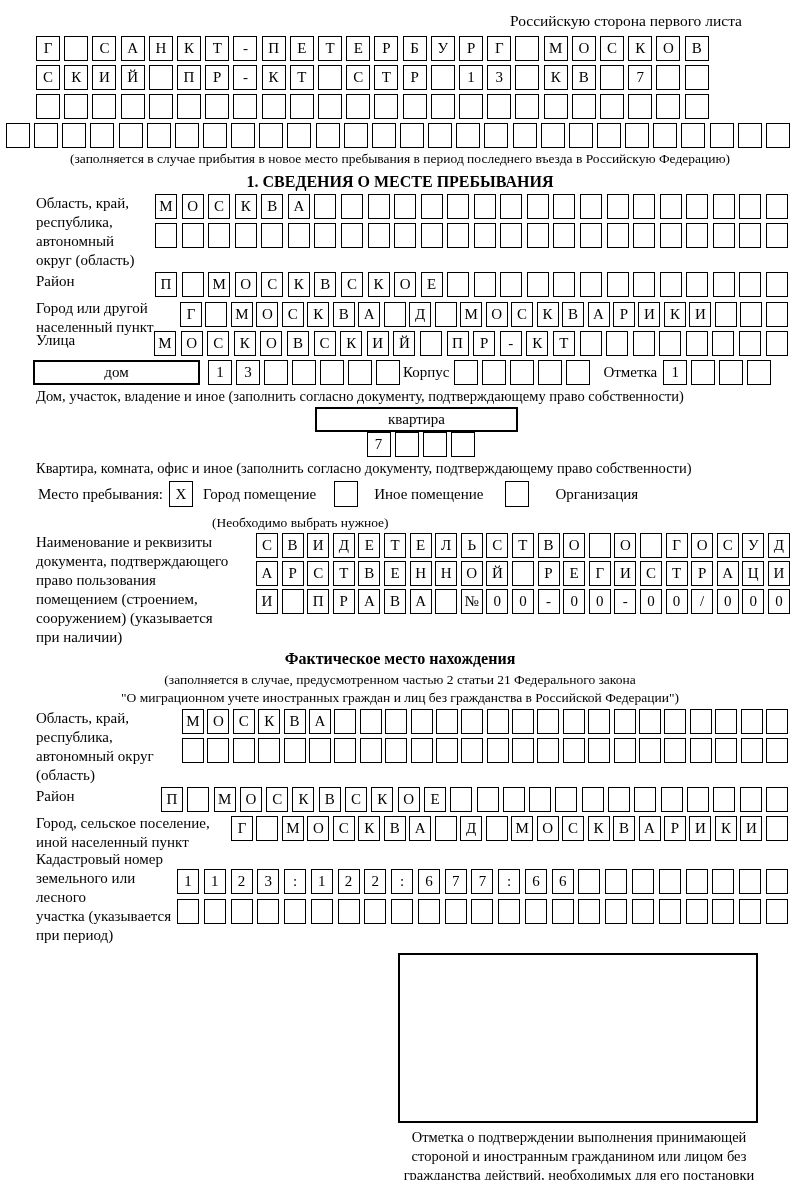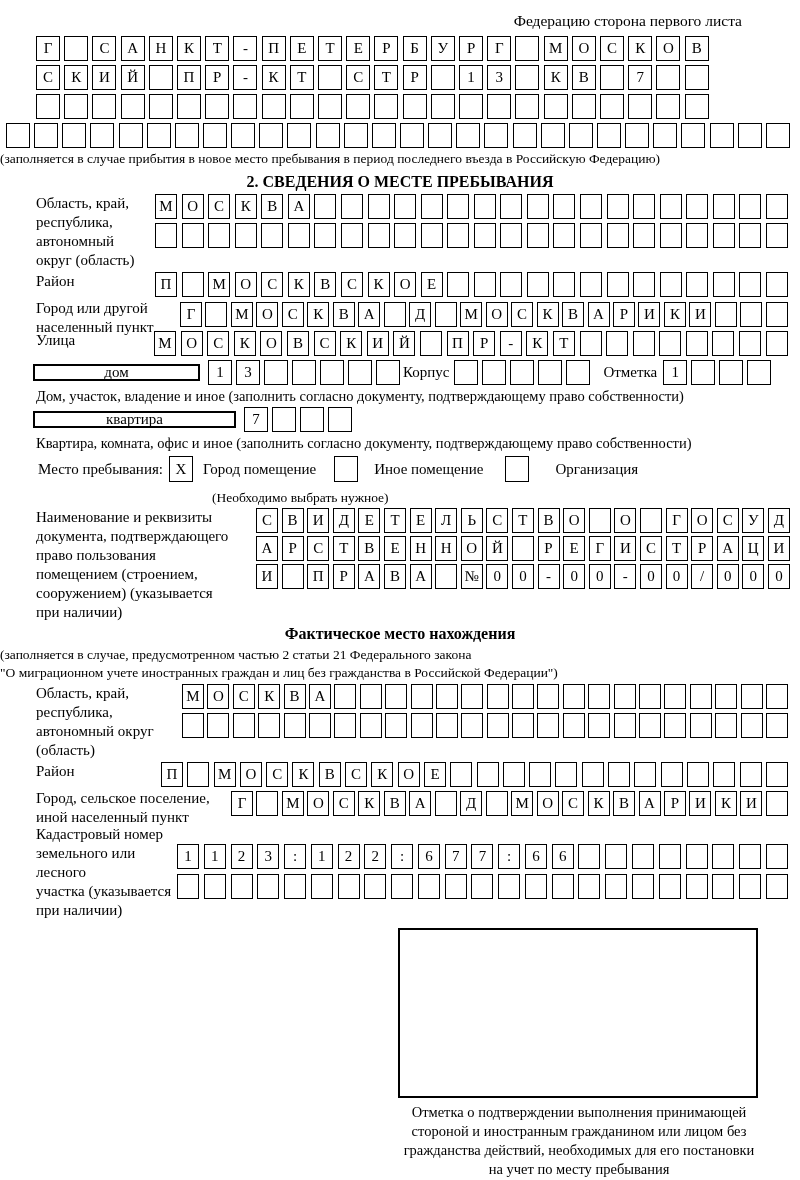--- a/index.html
+++ b/index.html
@@ -14,37 +14,37 @@
   .grids { display:flex; flex-direction:column; gap:4px; }
   .g { display:flex; justify-content:space-between; }
   .g .cell { width:22px; }
   .g.cw24 .cell { width:24px; }
   .cell {
     width:24px; height:25px; flex-shrink:0; background:#fff;
     border:1.6px solid #000; display:inline-flex; align-items:center; justify-content:center;
     font-size:15px; line-height:1;
   }
   .gi { display:flex; gap:4px; } 
-  .note { text-align:left; font-size:13.5px; line-height:18px; margin-top:2px; }
+  .note { text-align:center; font-size:13.5px; line-height:18px; margin-top:2px; }
   .h { text-align:center; font-weight:bold; font-size:16px; line-height:20px; }
   .wbox {
-    border:2px solid #000; height:17px; flex-shrink:0;
+    border:2px solid #000; height:25px; flex-shrink:0;
     display:flex; align-items:center; justify-content:center; font-size:15px;
   }
   .caption { font-size:14.5px; line-height:18px; margin-left:36px; }
   .stay { display:flex; align-items:center; margin-left:38px; margin-top:4px; }
   .conf { margin-left:390px; width:378px; margin-top:8px; }
   .conf-box { width:360px; height:170px; margin-left:8px; border:2px solid #000; background:#fff; }
   .conf-cap { margin-top:5px; text-align:center; font-size:14.5px; line-height:19px; white-space:pre-line; }
   .mt2{margin-top:2px}.mt4{margin-top:4px}.mt6{margin-top:6px}
 </style>
 </head>
 <body>
 
-<div class="title">Федерацию сторона первого листа</div>
+<div class="title">Российскую сторона первого листа</div>
 
 <div class="block mt6">
   <div class="grids">
     <div class="g cw24" style="width:673px;">
         <span class="cell">Г</span>
         <span class="cell"></span>
         <span class="cell">С</span>
         <span class="cell">А</span>
         <span class="cell">Н</span>
         <span class="cell">К</span>
@@ -146,21 +146,21 @@
     <span class="cell"></span>
     <span class="cell"></span>
     <span class="cell"></span>
     <span class="cell"></span>
     <span class="cell"></span>
     <span class="cell"></span>
     <span class="cell"></span>
   </div>
 <div class="note">(заполняется в случае прибытия в новое место пребывания в период последнего въезда в Российскую Федерацию)</div>
 
-<div class="h mt4">2. СВЕДЕНИЯ О МЕСТЕ ПРЕБЫВАНИЯ</div>
+<div class="h mt4">1. СВЕДЕНИЯ О МЕСТЕ ПРЕБЫВАНИЯ</div>
 
 <div class="block mt2">
   <div class="lbl" style="width:119px;">Область, край,
 республика,
 автономный
 округ (область)</div>
   <div class="grids">
     <div class="g" style="width:633px;">
         <span class="cell">М</span>
         <span class="cell">О</span>
@@ -329,21 +329,21 @@
   <span style="margin:0 6px 0 13px;">Отметка</span>
   <div class="gi">
       <span class="cell">1</span>
       <span class="cell"></span>
       <span class="cell"></span>
       <span class="cell"></span>
     </div>
 </div>
 <div class="caption mt2">Дом, участок, владение и иное (заполнить согласно документу, подтверждающему право собственности)</div>
 
-<div class="mt2" style="display:flex; align-items:center; margin-left:33px;">
+<div class="mt2" style="display:flex; align-items:center; margin-left:33px;flex-direction:column;">
   <div class="wbox" style="width:203px;">квартира</div>
   <div class="gi" style="margin-left:8px;">
       <span class="cell">7</span>
       <span class="cell"></span>
       <span class="cell"></span>
       <span class="cell"></span>
     </div>
 </div>
 <div class="caption mt2">Квартира, комната, офис и иное (заполнить согласно документу, подтверждающему право собственности)</div>
 
@@ -559,21 +559,21 @@
       <span class="cell">К</span>
       <span class="cell">И</span>
       <span class="cell"></span>
     </div>
 </div>
 
 <div class="block" style="margin-top:-2px;">
   <div class="lbl" style="width:141px;">Кадастровый номер
 земельного или лесного
 участка (указывается
-при наличии)</div>
+при период)</div>
   <div class="grids" style="margin-top:19px; gap:5px;">
     <div class="g" style="width:611px;">
         <span class="cell">1</span>
         <span class="cell">1</span>
         <span class="cell">2</span>
         <span class="cell">3</span>
         <span class="cell">:</span>
         <span class="cell">1</span>
         <span class="cell">2</span>
         <span class="cell">2</span>

